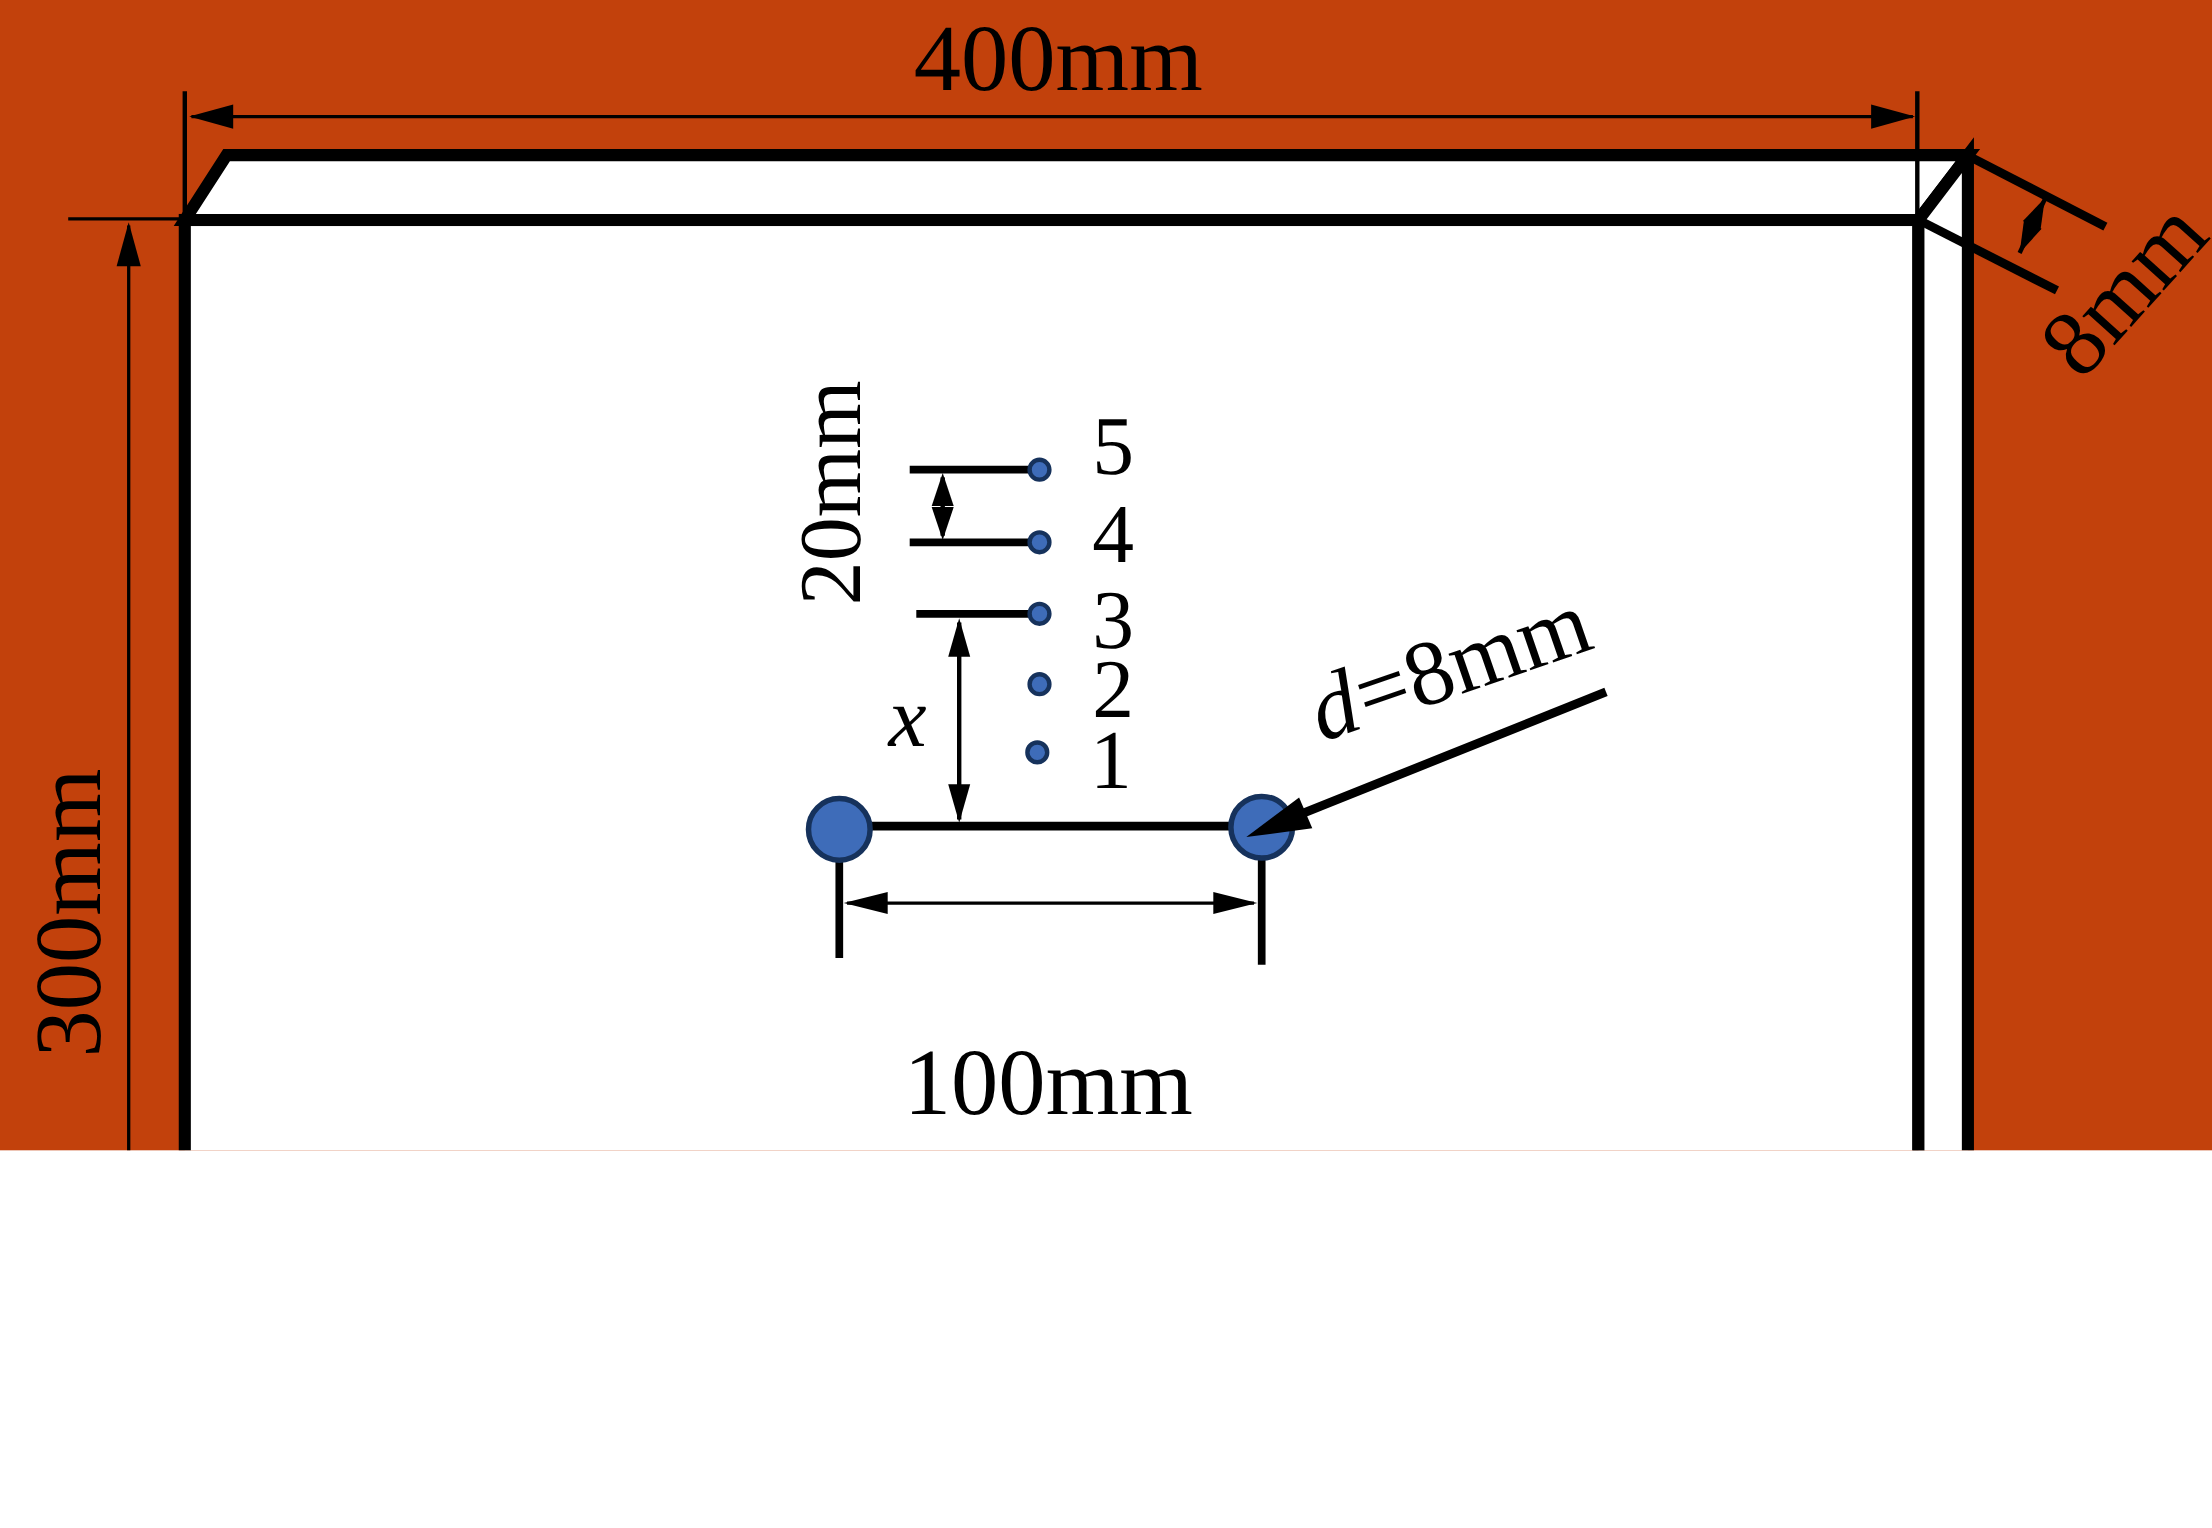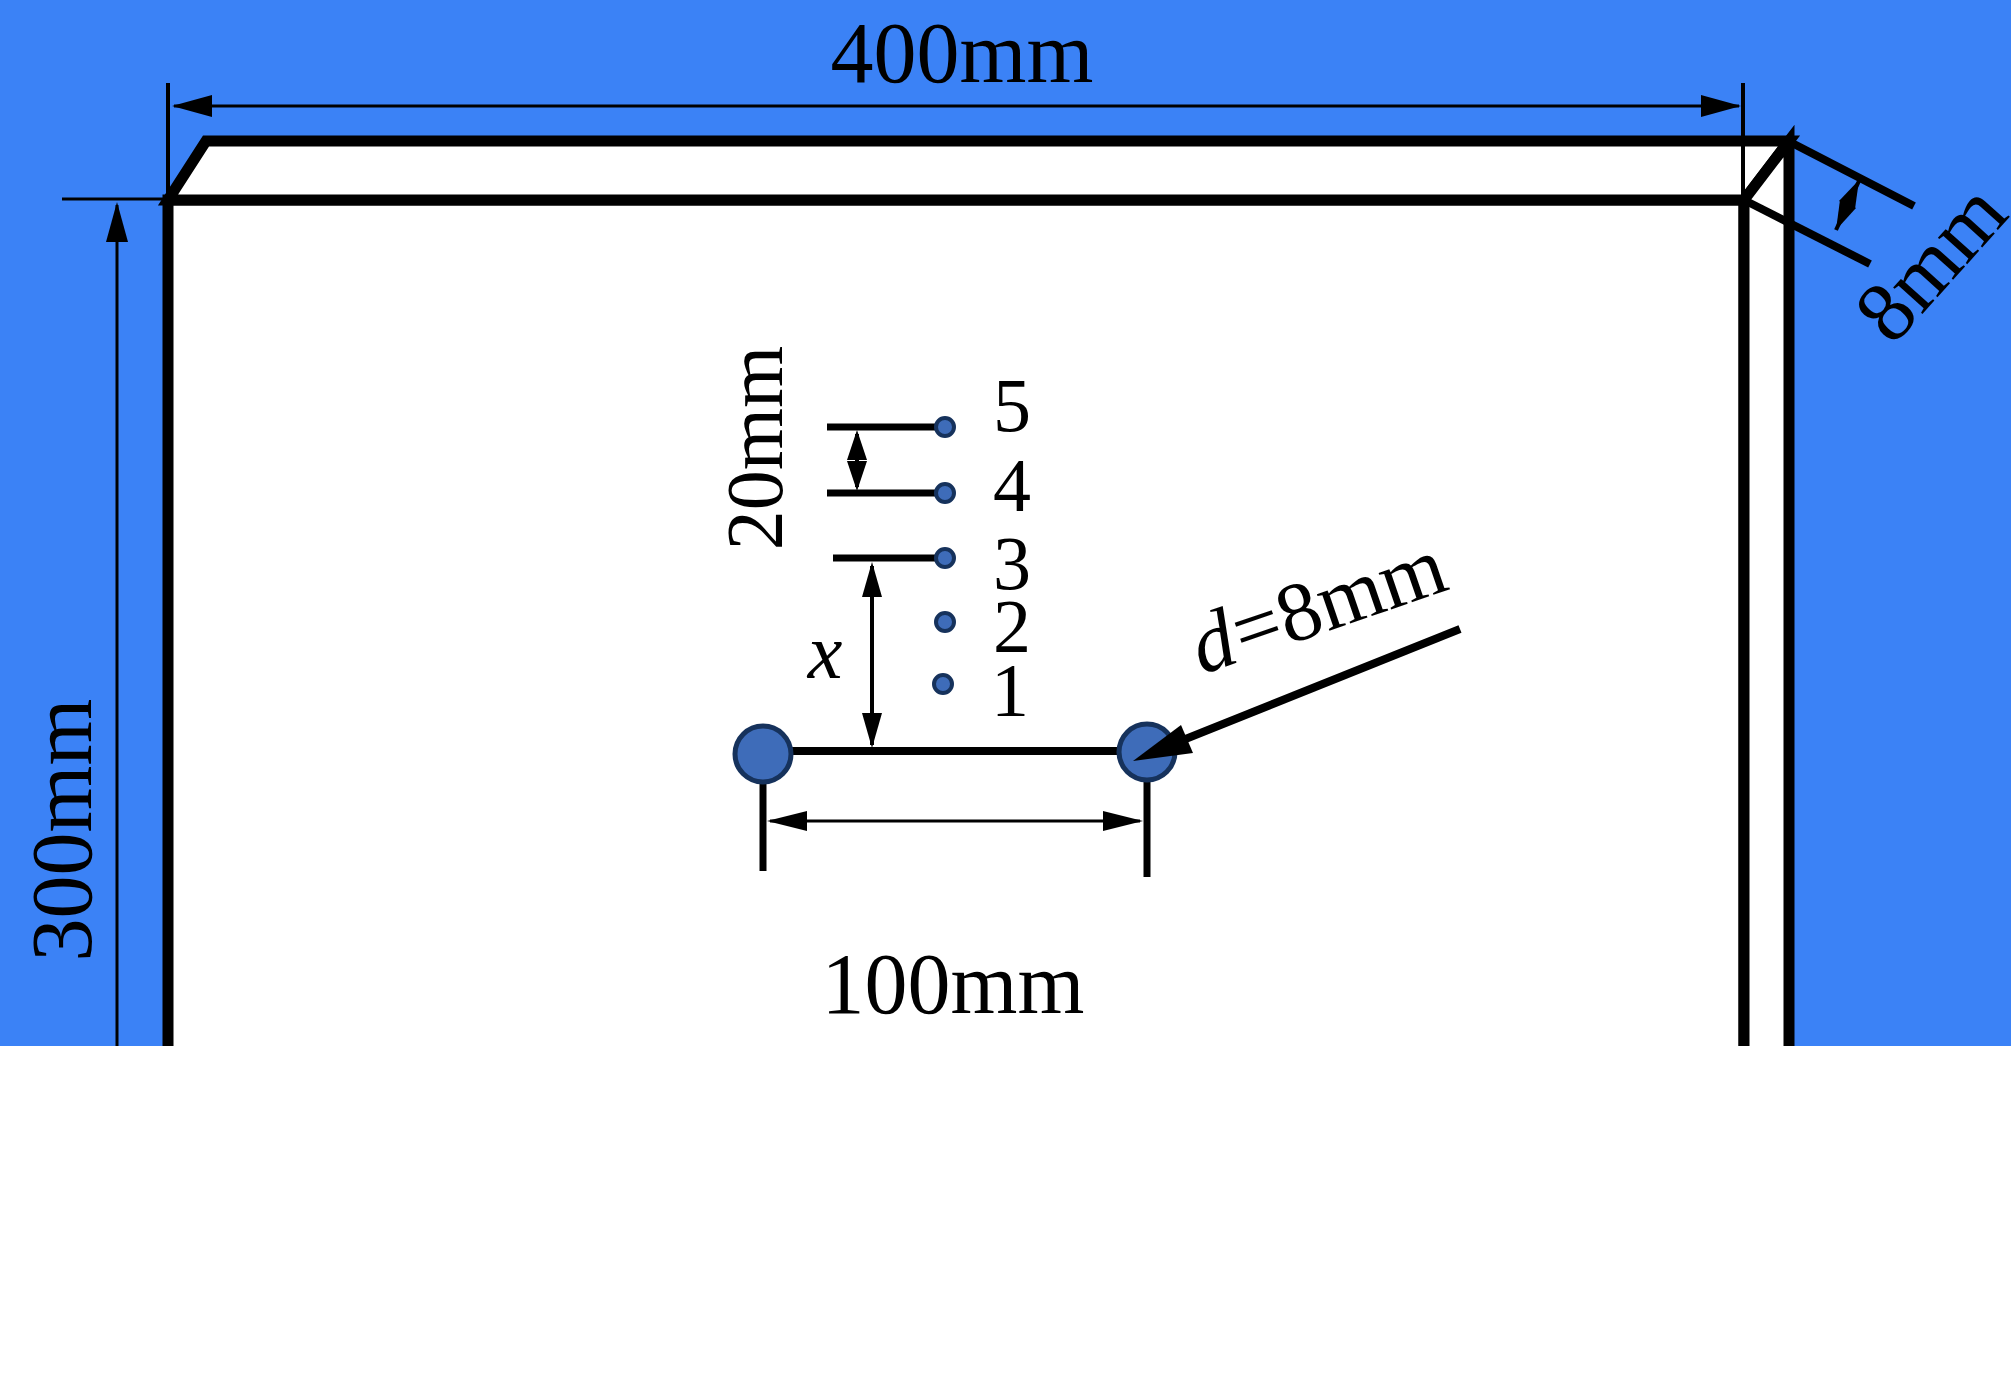--- a/index.html
+++ b/index.html
@@ -4,21 +4,21 @@
 <style>
   html, body {
     margin: 0;
     padding: 0;
     background: #ffffff;
   }
   #stage {
     position: relative;
     width: 2011px;
     height: 1046px;
-    background: #3b82f6;
+    background: #c2410c;
     overflow: hidden;
   }
   svg text {
     font-family: "Liberation Serif", "DejaVu Serif", serif;
     fill: #000000;
   }
   .t86 { font-size: 86px; }
   .t84 { font-size: 84px; }
   .t80 { font-size: 80px; }
   .t76 { font-size: 76px; }

